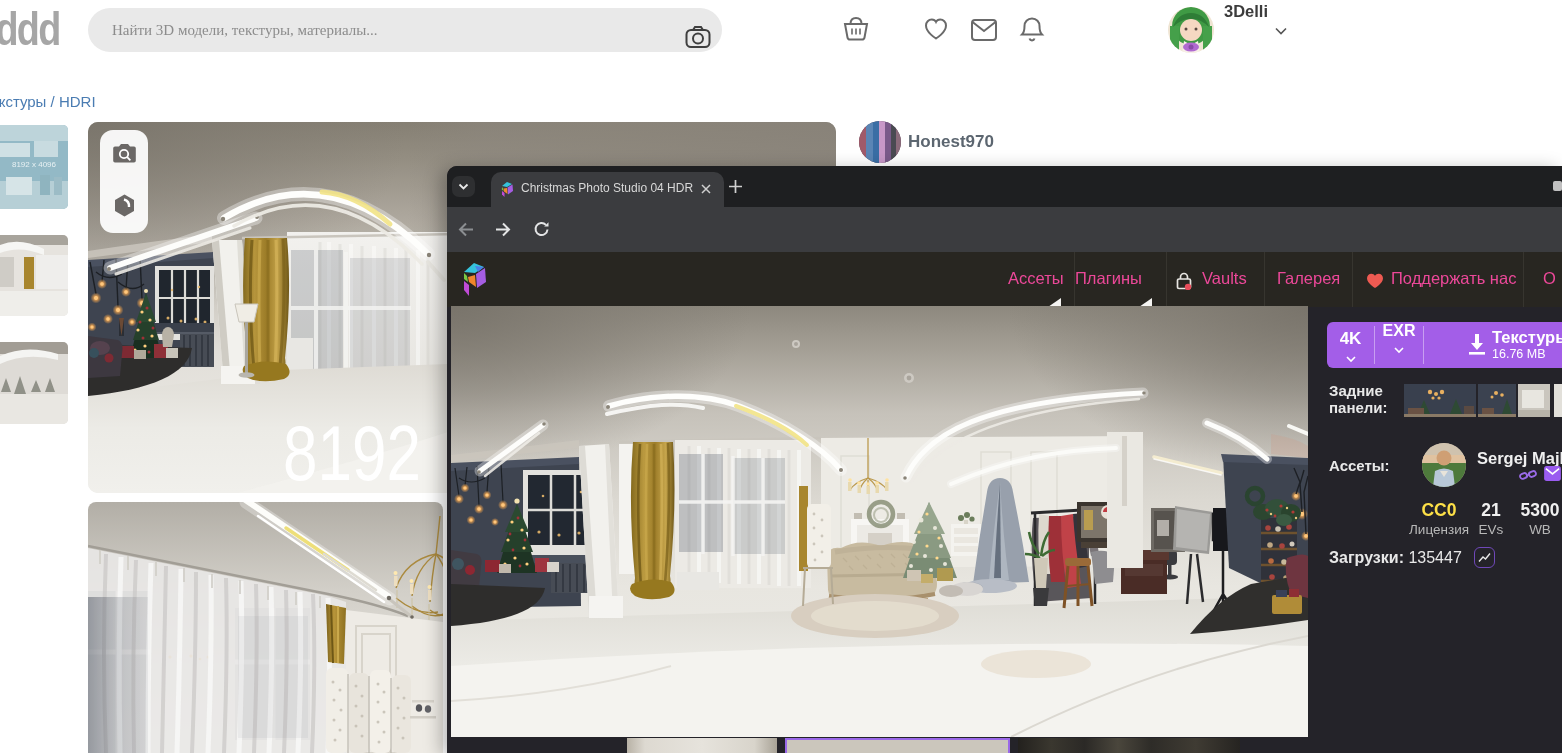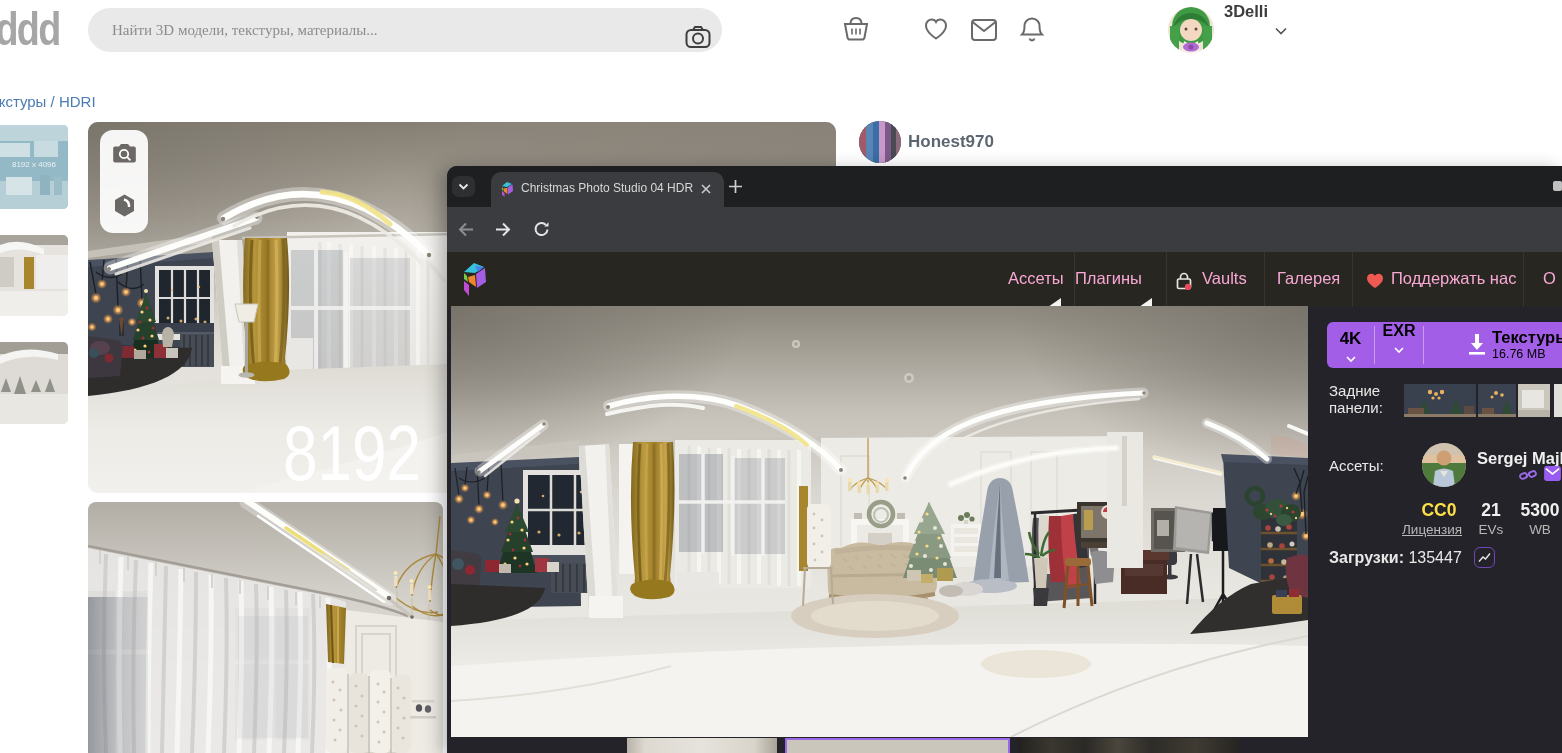--- a/index.html
+++ b/index.html
@@ -20,24 +20,24 @@
 #win{left:447px;top:166px;width:1115px;height:587px;background:#242329;border-radius:10px 0 0 0;box-shadow:-6px 3px 18px rgba(0,0,0,.28);}
 #tabbar{left:0;top:0;width:1115px;height:41px;background:#1e1f21;border-radius:10px 0 0 0;}
 #tab{left:36px;top:6px;width:233px;height:35px;background:#3b3c3f;border-radius:10px 10px 0 0;margin-left:8px;}
 #tab .ttl{position:absolute;left:30px;top:9px;font-size:12px;color:#d8d8d8;white-space:nowrap;width:215px;overflow:hidden;}
 #toolbar{left:0;top:41px;width:1115px;height:45px;background:#3b3c3f;}
 #urlpill{left:123px;top:4px;width:973px;height:35px;background:#28292c;border-radius:18px;}
 #urltext{position:absolute;left:32px;top:10px;font-size:13.5px;color:#e6e7e8;letter-spacing:.2px;}
 #phhead{left:0;top:86px;width:1115px;height:55px;background:#282621;}
 #phtitle{position:absolute;left:58px;top:12px;font-size:23px;font-weight:bold;color:#f2f0ed;white-space:nowrap;}
 #phtitle .hdri{font-size:18px;font-weight:normal;color:#b3b0ab;border-bottom:1px solid #8a877f;padding-bottom:1px;}
-.nav{position:absolute;top:17px;font-size:16.5px;color:#f9a8d4;white-space:nowrap;}
-
-#dlbar{left:880px;top:156px;width:235px;height:46px;background:#a35ee8;border-radius:6px 0 0 6px;color:#000000;}
-.sbt{color:#e8e8e8;font-size:15px;font-weight:normal;}
+.nav{position:absolute;top:17px;font-size:16.5px;color:#ec4899;white-space:nowrap;}
+
+#dlbar{left:880px;top:156px;width:235px;height:46px;background:#a35ee8;border-radius:6px 0 0 6px;color:#ffffff;}
+.sbt{color:#e8e8e8;font-size:15px;font-weight:bold;}
 </style>
 </head>
 <body>
 <div id="stage">
 
   <div id="logo" class="abs">dddd</div>
   <div id="search" class="abs">
       <span class="ph">Найти 3D модели, текстуры, материалы...</span>
     <svg class="abs" style="left:596px;top:15px" width="28" height="28" viewBox="0 0 28 28" fill="none" stroke="#3f3f3f" stroke-width="2">
         <rect x="2.5" y="7" width="23" height="17" rx="4.5"></rect>
@@ -1179,21 +1179,21 @@
     <svg class="abs" style="left:1072px;top:301px" width="18" height="16" viewBox="0 0 18 16" fill="none" stroke="#9a6ae8" stroke-width="1.8">
         <path d="M7 11 L11 5"></path>
         <rect x="1" y="6.5" width="7" height="5" rx="2.5" transform="rotate(-25 4.5 9)"></rect>
         <rect x="10" y="4.5" width="7" height="5" rx="2.5" transform="rotate(-25 13.5 7)"></rect>
       </svg>
     <svg class="abs" style="left:1097px;top:300px" width="17" height="15" viewBox="0 0 19 17">
         <rect width="19" height="17" rx="3" fill="#9a5cf0"></rect>
         <path d="M2 3l7.5 6L17 3" stroke="#fff" stroke-width="1.8" fill="none"></path>
       </svg>
     <div class="abs" style="left:962px;top:334px;width:60px;text-align:center;font-size:17.5px;font-weight:bold;color:#fde047;">CC0</div>
-    <div class="abs" style="left:955px;top:356px;width:74px;text-align:left;font-size:13.5px;color:#b8b8b8;text-decoration:underline;">Лицензия</div>
+    <div class="abs" style="left:955px;top:356px;width:74px;text-align:center;font-size:13.5px;color:#b8b8b8;">Лицензия</div>
     <div class="abs" style="left:1022px;top:334px;width:44px;text-align:center;font-size:17.5px;font-weight:bold;color:#f0f0f0;">21</div>
     <div class="abs" style="left:1022px;top:356px;width:44px;text-align:center;font-size:13.5px;color:#b8b8b8;">EVs</div>
     <div class="abs" style="left:1068px;top:334px;width:50px;text-align:center;font-size:17.5px;font-weight:bold;color:#f0f0f0;">5300</div>
     <div class="abs" style="left:1068px;top:356px;width:50px;text-align:center;font-size:13.5px;color:#b8b8b8;">WB</div>
     <div class="abs" style="left:882px;top:383px;font-size:16px;color:#e8e8e8;"><b>Загрузки:</b> 135447</div>
     <div class="abs" style="left:1027px;top:381px;width:21px;height:21px;border:1.5px solid #6f48b8;border-radius:6px;"></div>
     <svg class="abs" style="left:1031px;top:386px" width="13" height="11" viewBox="0 0 13 11" fill="none" stroke="#e8e8e8" stroke-width="1.4">
         <path d="M1 9.5L5 5l2.5 2L12 1.5"></path>
       </svg>
 

